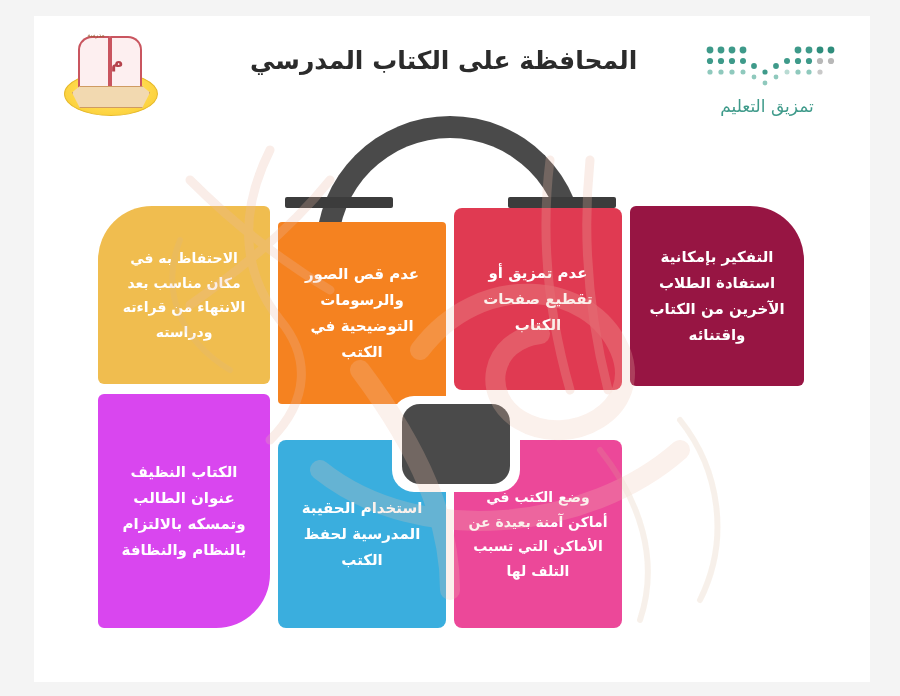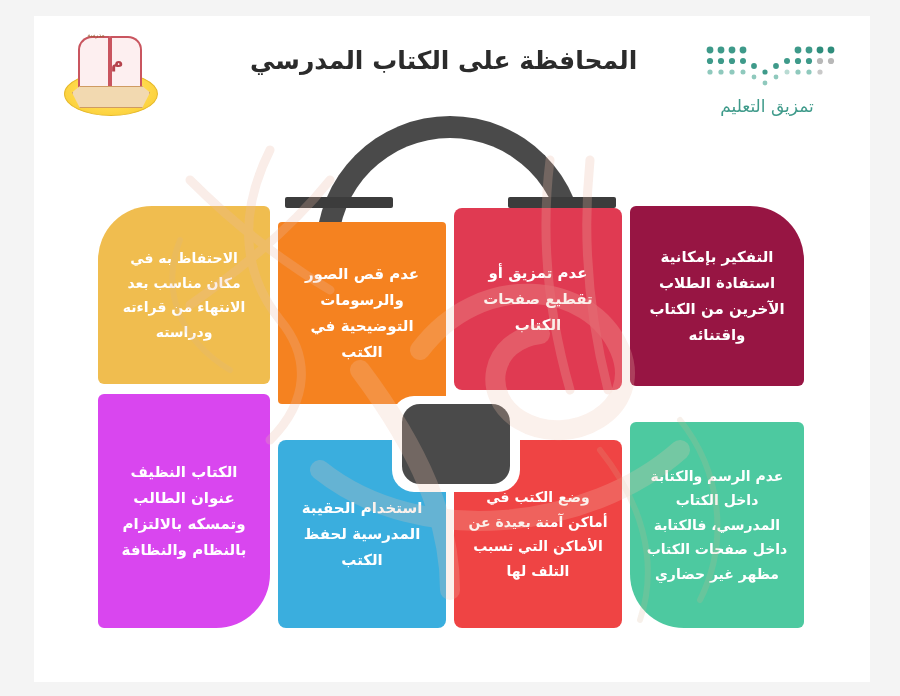--- a/index.html
+++ b/index.html
@@ -170,21 +170,21 @@
   .p-red     { left: 454px; top: 208px; width: 168px; height: 182px;
                background: #e03a52; border-radius: 8px; font-size: 15px; }
   .p-maroon  { left: 630px; top: 206px; width: 174px; height: 180px;
                background: #971543; border-radius: 6px 54px 6px 6px; font-size: 15px; }
   
   .p-navy    { left: 98px;  top: 394px; width: 172px; height: 234px;
                background: #d946ef; border-radius: 6px 6px 54px 6px; font-size: 15px; }
   .p-skyblue { left: 278px; top: 440px; width: 168px; height: 188px;
                background: #3aaede; border-radius: 8px; font-size: 15px; justify-content: flex-end; }
   .p-teal    { left: 454px; top: 440px; width: 168px; height: 188px;
-               background: #ef4444; border-radius: 8px; font-size: 14px; }
+               background: #ec4899; border-radius: 8px; font-size: 14px; }
   .p-green   { left: 630px; top: 422px; width: 174px; height: 206px;
                background: #4dc9a0; border-radius: 6px 6px 6px 54px; font-size: 14px; }
 
   
   .clasp-halo {
     position: absolute;
     left: 392px; top: 396px;
     width: 128px; height: 96px;
     background: #ffffff;
     border-radius: 22px;
@@ -302,23 +302,20 @@
     </div>
 
     <div class="panel p-skyblue">
       <span class="ptext">استخدام الحقيبة المدرسية لحفظ الكتب</span>
     </div>
 
     <div class="panel p-teal">
       <span class="ptext">وضع الكتب في أماكن آمنة بعيدة عن الأماكن التي تسبب التلف لها</span>
     </div>
 
-    <div class="panel p-green">
-      <span class="ptext">عدم الرسم والكتابة داخل الكتاب المدرسي، فالكتابة داخل صفحات الكتاب مظهر غير حضاري</span>
-    </div>
 
     <div class="clasp-halo"></div>
     <div class="clasp"></div>
   </div>
 
   <svg class="watermark" viewBox="0 0 660 520">
     <g fill="none" stroke="#e8b9a6" stroke-width="9" stroke-linecap="round" opacity="0.75">
       <path d="M150 30 C 120 90, 120 150, 160 200 C 190 236, 190 280, 150 320"></path>
       <path d="M70 60 C 110 100, 160 140, 210 170"></path>
       <path d="M210 60 C 170 110, 120 150, 70 185"></path>

